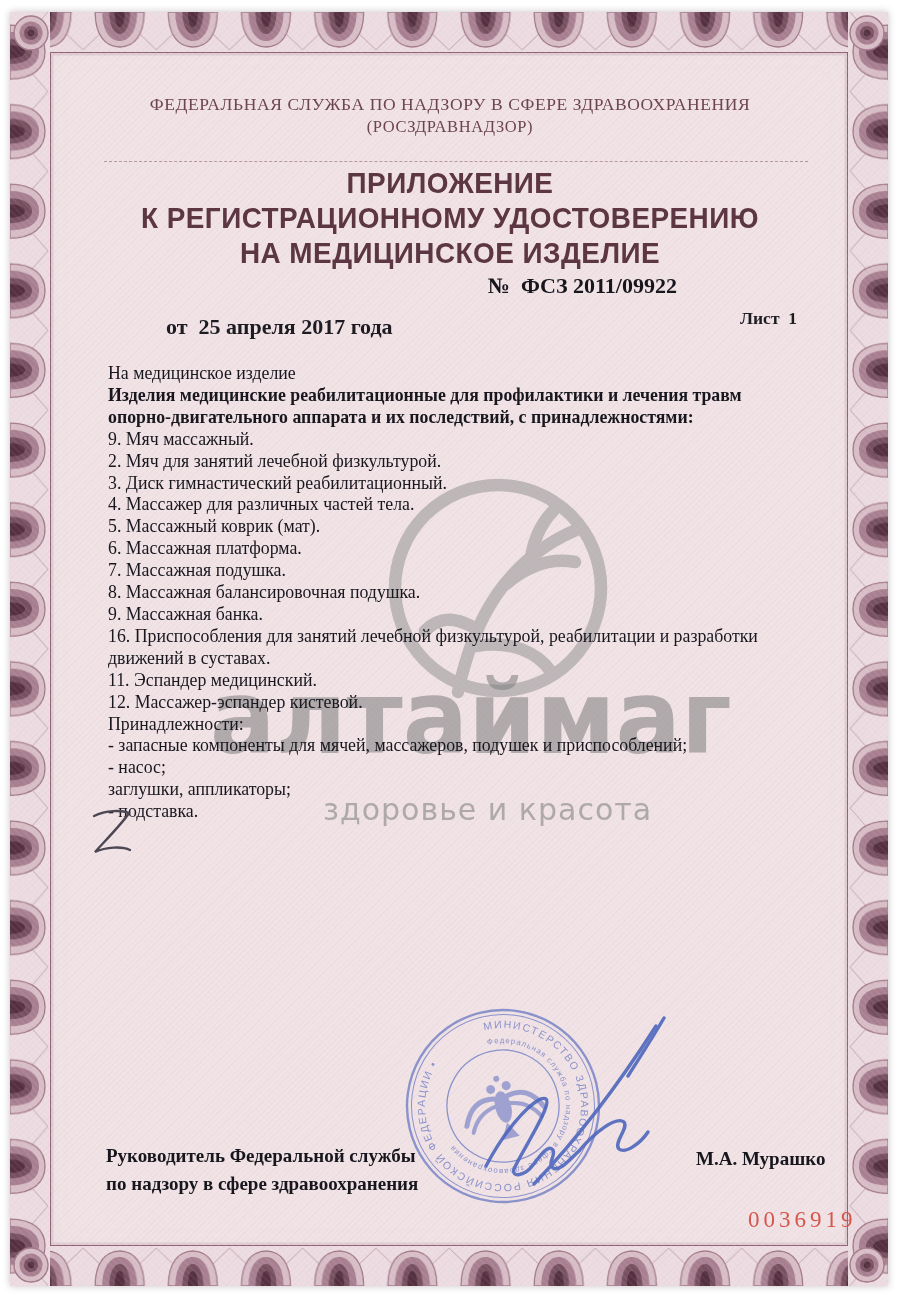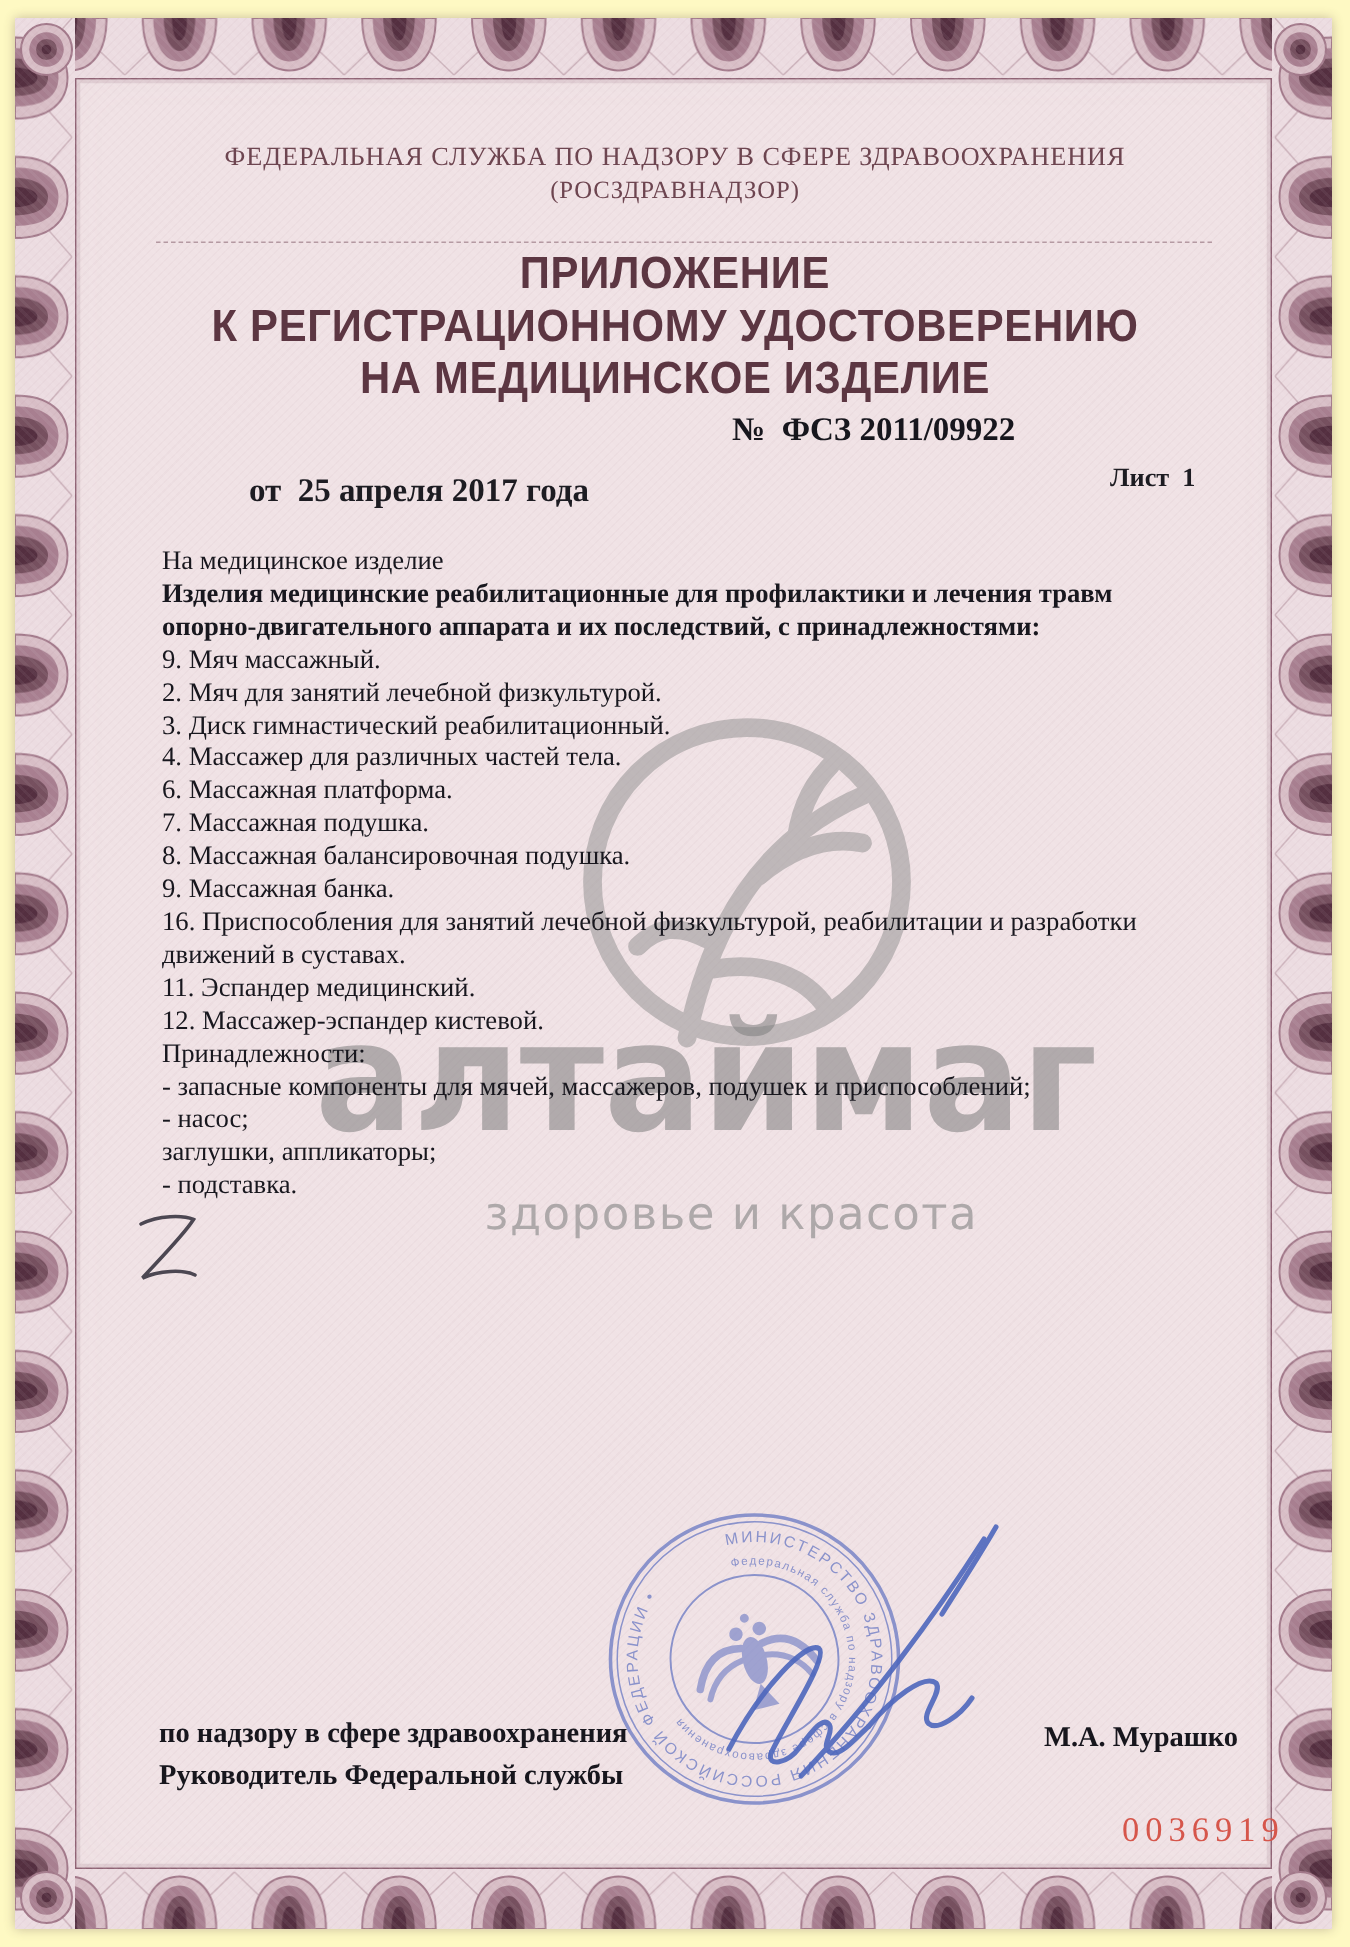--- a/index.html
+++ b/index.html
@@ -1,17 +1,17 @@
 <!DOCTYPE html>
 <html lang="ru"><head>
 <meta charset="utf-8">
 <style>
   html,body{margin:0;padding:0;}
   body{background:#e9e8e5;font-family:"Liberation Serif",serif;}
-  .page{position:relative;width:900px;height:1298px;background:#fef9c3;overflow:hidden;}
+  .page{position:relative;width:900px;height:1298px;background:#ffffff;overflow:hidden;}
   .cert{position:absolute;left:10px;top:12px;width:878px;height:1274px;background:#f0e2e5;
         box-shadow:0 0 7px rgba(70,50,60,.30), inset 0 0 60px rgba(190,150,165,.18);}
   .cert::after{content:"";position:absolute;inset:0;pointer-events:none;
         background:
           repeating-linear-gradient(45deg, rgba(255,255,255,.05) 0 2px, rgba(0,0,0,0) 2px 5px),
           repeating-linear-gradient(-45deg, rgba(150,105,120,.045) 0 1px, rgba(0,0,0,0) 1px 4px);}
   .band{position:absolute;display:block;}
   .band.top{left:0;top:0;}
   .band.bottom{left:0;bottom:0;transform:scaleY(-1);}
   .band.left{left:0;top:0;}
@@ -154,20 +154,21 @@
   <div class="abs wm wm-tagline">здоровье и красота</div>
 
   <div class="abs body-text">
     <div class="ln">На медицинское изделие</div>
     <div class="ln b">Изделия медицинские реабилитационные для профилактики и лечения травм</div>
     <div class="ln b">опорно-двигательного аппарата и их последствий, с принадлежностями:</div>
     <div class="ln">9. Мяч массажный.</div>
     <div class="ln">2. Мяч для занятий лечебной физкультурой.</div>
     <div class="ln">3. Диск гимнастический реабилитационный.</div>
     <div class="ln">4. Массажер для различных частей тела.</div>
+    <div class="ln">5. Массажный коврик (мат).</div>
     <div class="ln">6. Массажная платформа.</div>
     <div class="ln">7. Массажная подушка.</div>
     <div class="ln">8. Массажная балансировочная подушка.</div>
     <div class="ln">9. Массажная банка.</div>
     <div class="ln">16. Приспособления для занятий лечебной физкультурой, реабилитации и разработки</div>
     <div class="ln">движений в суставах.</div>
     <div class="ln">11. Эспандер медицинский.</div>
     <div class="ln">12. Массажер-эспандер кистевой.</div>
     <div class="ln">Принадлежности:</div>
     <div class="ln">- запасные компоненты для мячей, массажеров, подушек и приспособлений;</div>
@@ -214,18 +215,18 @@
   <svg class="abs signature" width="260" height="200" viewBox="0 0 260 200">
     <g fill="none" stroke="#4e67bd" stroke-width="3.4" stroke-linecap="round">
       <path d="M228,22 C196,72 152,132 106,180"></path>
       <path d="M58,162 C80,120 110,90 118,95 C125,101 92,150 86,165 C83,174 97,172 105,161 C114,149 121,140 125,146 C128,151 119,160 125,164 C132,168 143,154 151,147"></path>
       <path d="M151,147 C167,128 188,112 196,118 C201,124 185,139 191,145 C197,150 212,140 220,128"></path>
       <path d="M236,14 C222,38 210,56 200,72"></path>
     </g>
   </svg>
 
   <div class="abs footer-title">
+    <div>Руководитель Федеральной службы</div>
     <div>по надзору в сфере здравоохранения</div>
-    <div>Руководитель Федеральной службы</div>
   </div>
   <div class="abs footer-name">М.А. Мурашко</div>
   <div class="abs serial">0036919</div>
 </div>
 
 </body></html>

